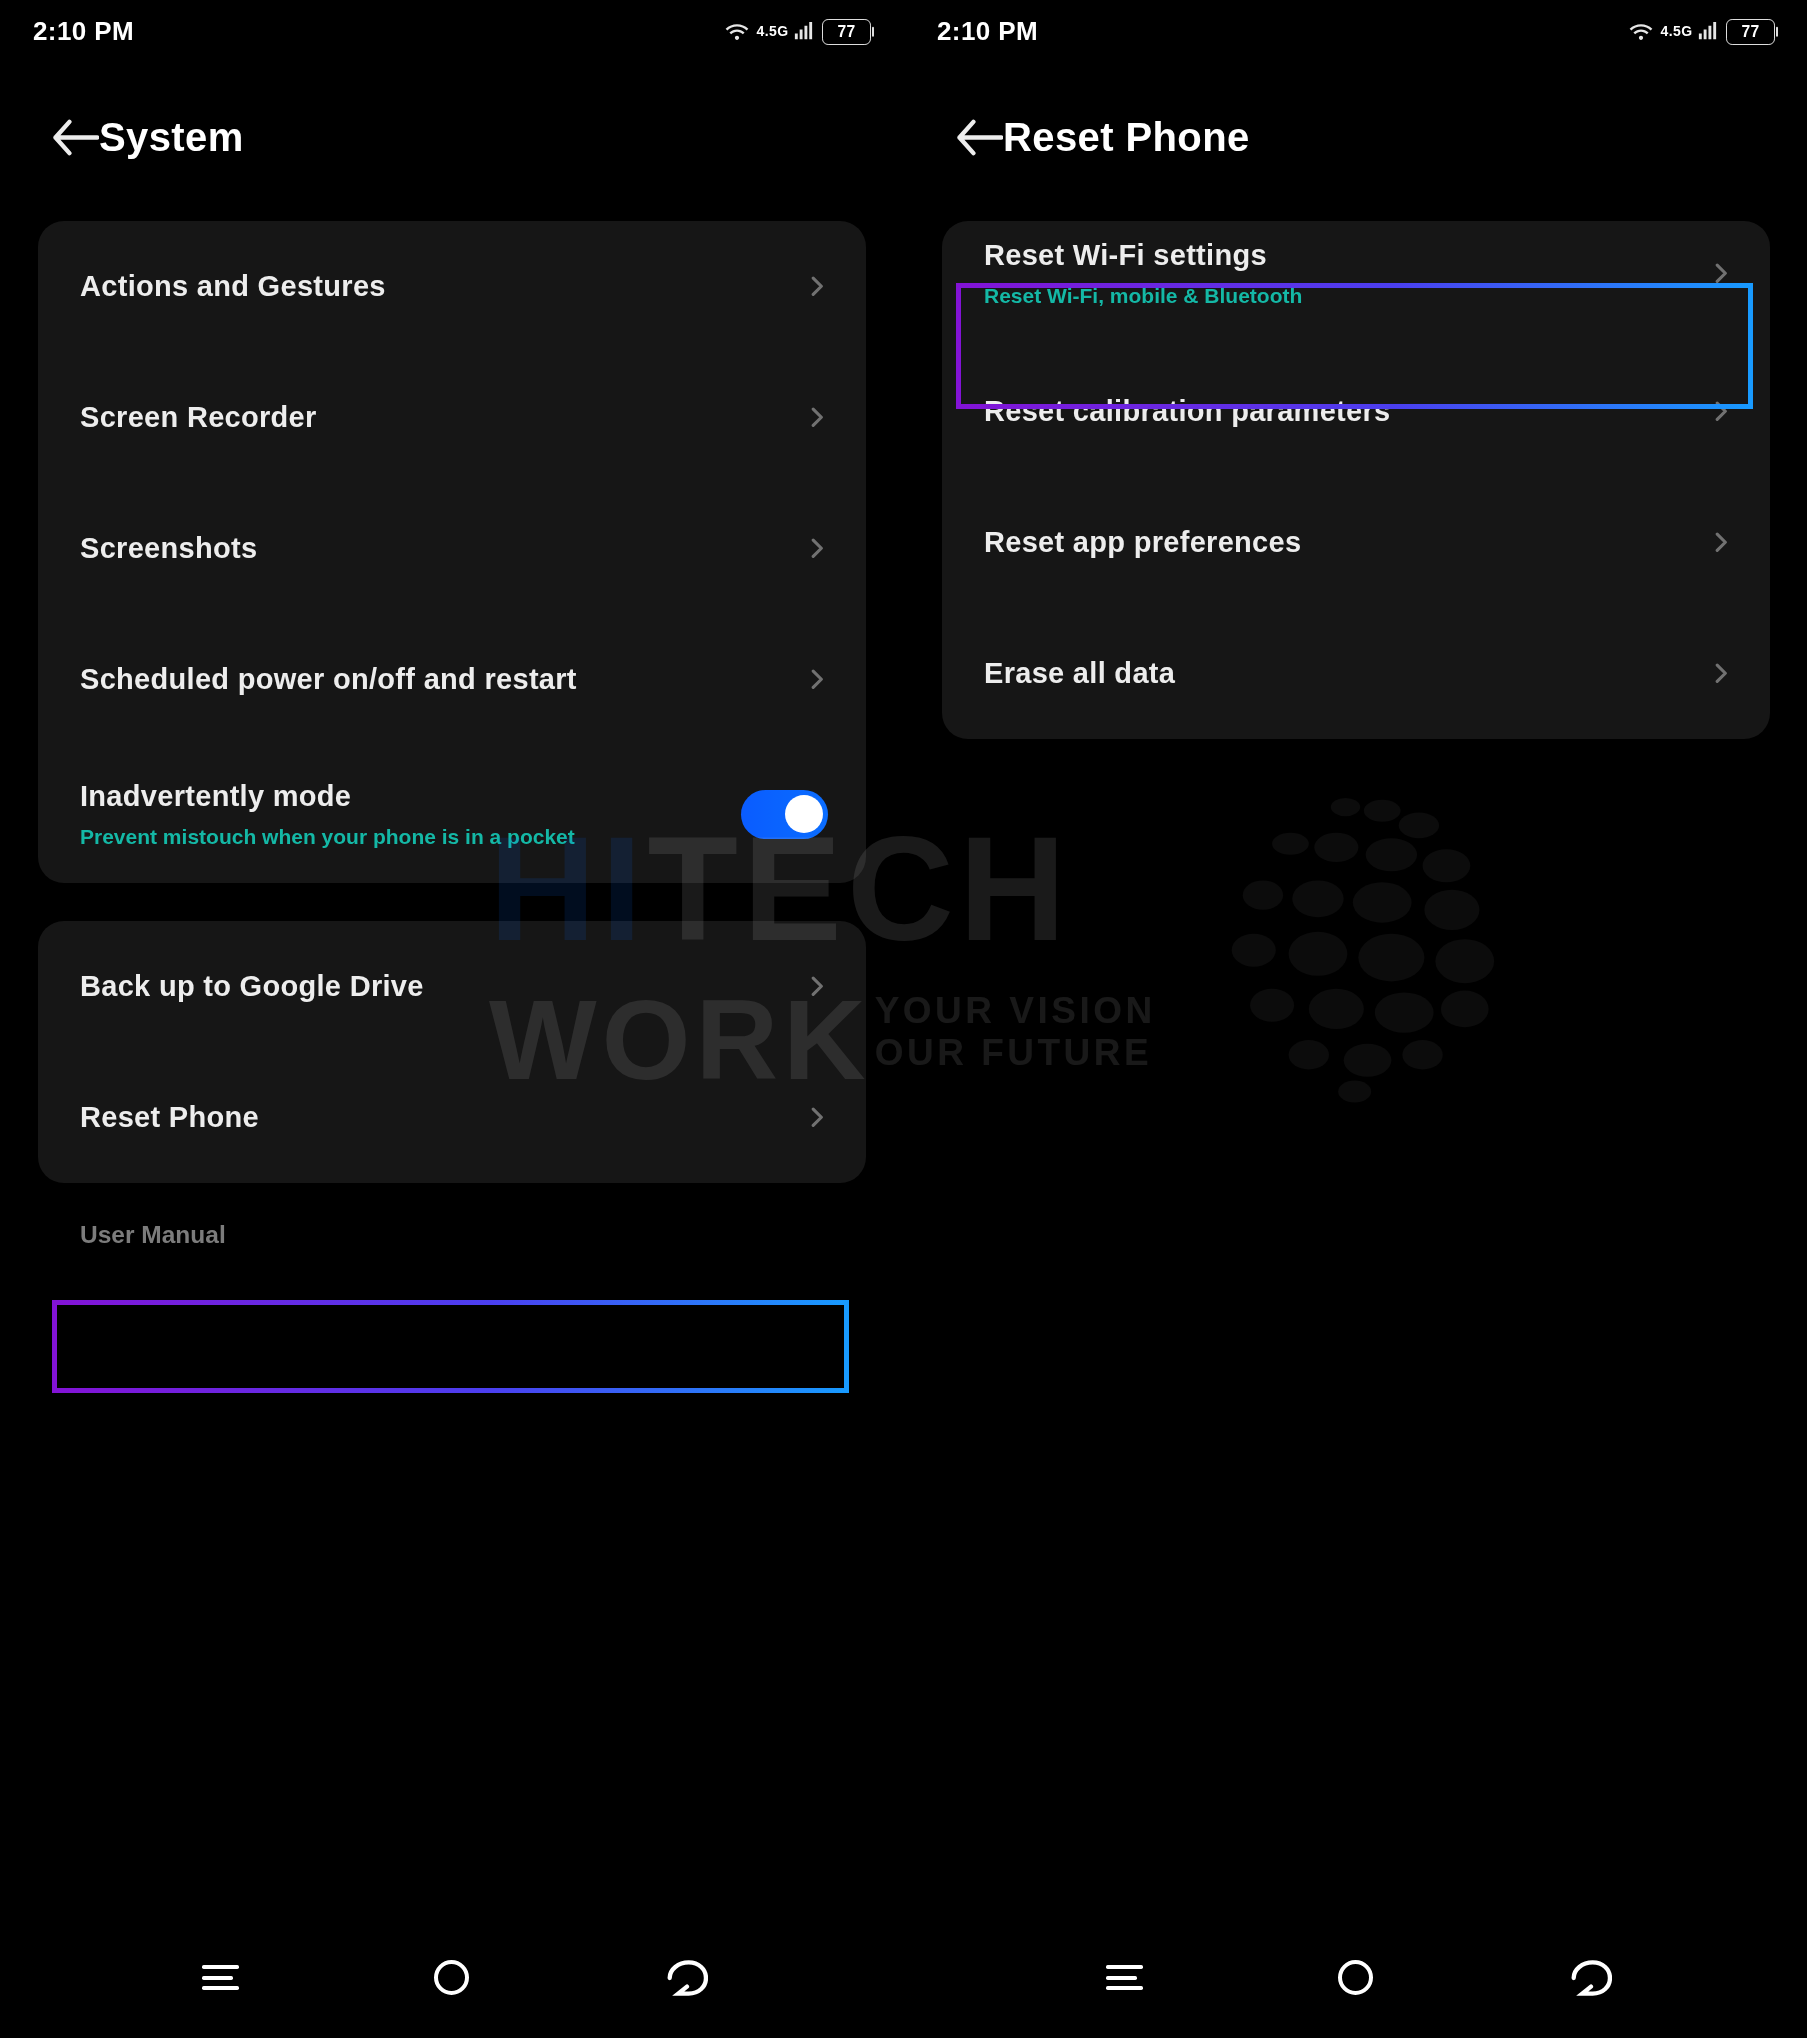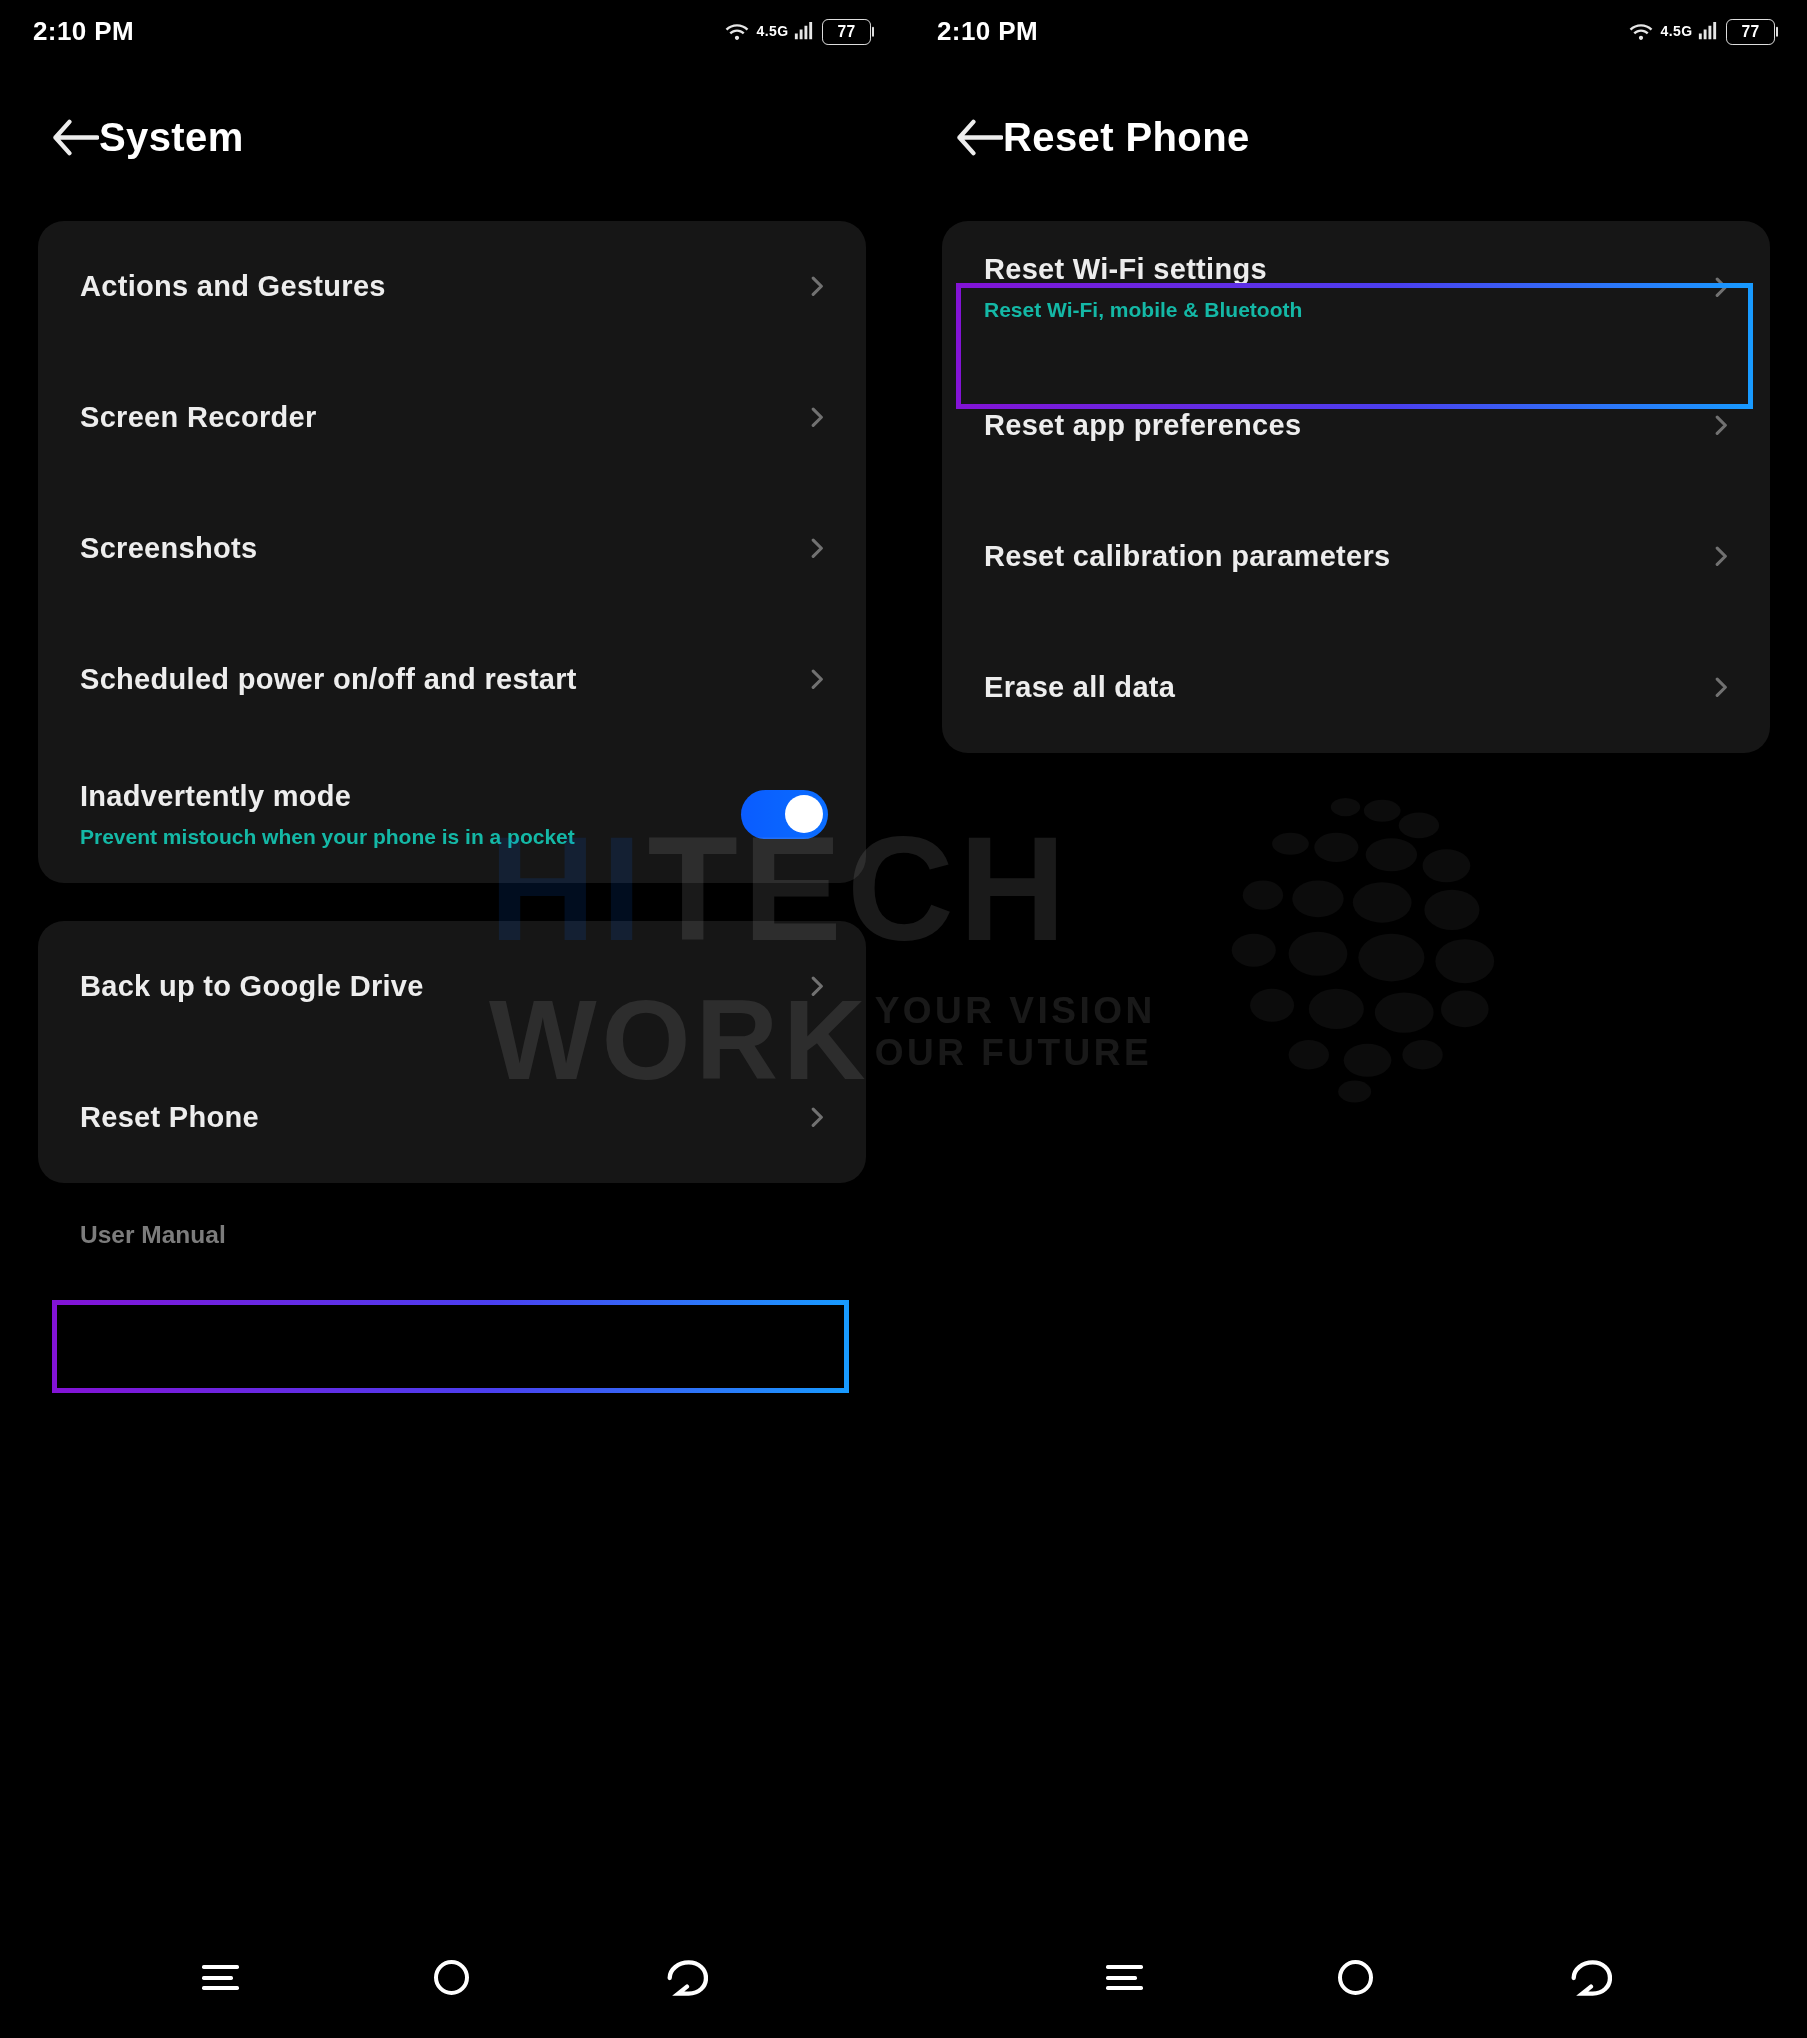--- a/index.html
+++ b/index.html
@@ -211,40 +211,40 @@
     <div class="page-header">
       <span class="back-arrow">
         <svg viewBox="0 0 54 42">
             <path d="M20 3 L4 21 L20 39 M4 21 H52" stroke="#ededed" stroke-width="5" fill="none" stroke-linecap="round" stroke-linejoin="round"></path>
           </svg>
       </span>
       <div class="page-title">Reset Phone</div>
     </div>
 
     <div class="card">
-      <div class="row" style="padding-top:32px; padding-bottom:38px;">
+      <div class="row" style="padding-top:18px; padding-bottom:38px;">
         <div class="text">
           <div class="title">Reset Wi-Fi settings</div>
           <div class="subtitle">Reset Wi-Fi, mobile &amp; Bluetooth</div>
         </div>
         <svg class="chevron" viewBox="0 0 24 24">
             <path d="M9 4l8 8-8 8" stroke="#bdbdbd" stroke-width="3" fill="none" stroke-linecap="round" stroke-linejoin="round"></path>
           </svg>
       </div>
       <div class="row">
         <div class="text">
+            <div class="title">Reset calibration parameters</div>
+          </div>
+        <svg class="chevron" viewBox="0 0 24 24">
+            <path d="M9 4l8 8-8 8" stroke="#bdbdbd" stroke-width="3" fill="none" stroke-linecap="round" stroke-linejoin="round"></path>
+          </svg>
+      </div>
+      <div class="row">
+        <div class="text">
             <div class="title">Reset app preferences</div>
-          </div>
-        <svg class="chevron" viewBox="0 0 24 24">
-            <path d="M9 4l8 8-8 8" stroke="#bdbdbd" stroke-width="3" fill="none" stroke-linecap="round" stroke-linejoin="round"></path>
-          </svg>
-      </div>
-      <div class="row">
-        <div class="text">
-            <div class="title">Reset calibration parameters</div>
           </div>
         <svg class="chevron" viewBox="0 0 24 24">
             <path d="M9 4l8 8-8 8" stroke="#bdbdbd" stroke-width="3" fill="none" stroke-linecap="round" stroke-linejoin="round"></path>
           </svg>
       </div>
       <div class="row">
         <div class="text">
             <div class="title">Erase all data</div>
           </div>
         <svg class="chevron" viewBox="0 0 24 24">

